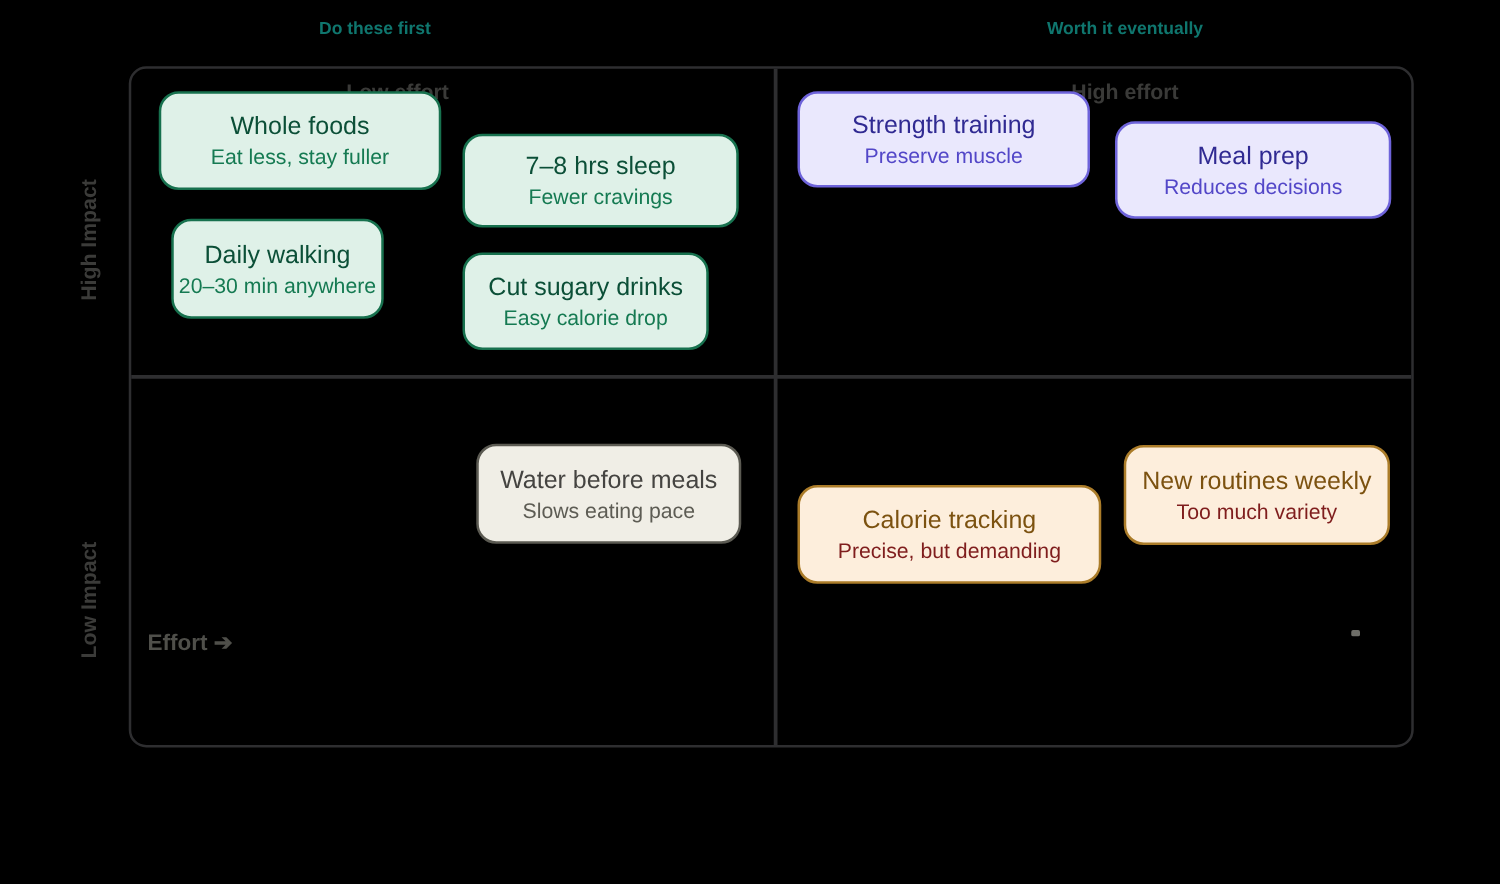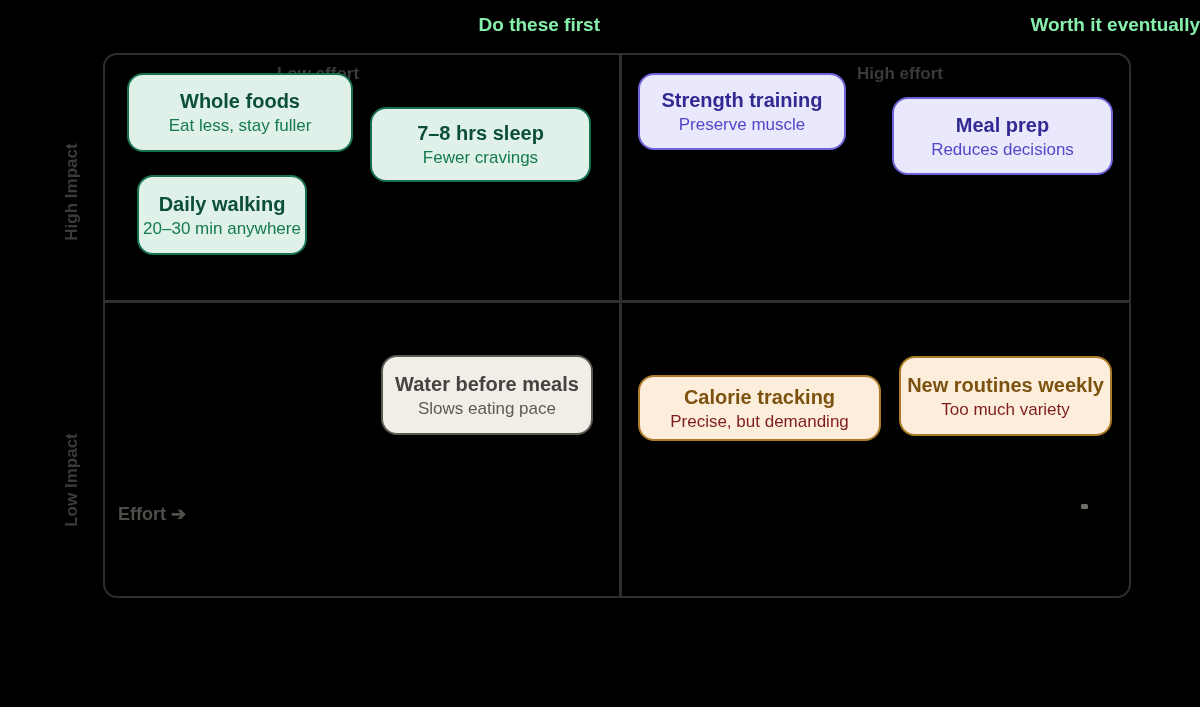--- a/index.html
+++ b/index.html
@@ -10,24 +10,24 @@
     background: #000000;
     font-family: "Liberation Sans", sans-serif;
     overflow: hidden;
   }
 
   
   .col-header {
     position: absolute;
     top: 14px;
     width: 600px;
-    text-align: right;
-    font-size: 19px;
+    text-align: center;
+    font-size: 14px;
     font-weight: 700;
-    color: #86efac;
+    color: #0f766e;
     z-index: 1;
   }
   .col-header.left  { left: 0; }
   .col-header.right { left: 600px; }
 
   
   .grid {
     position: absolute;
     left: 103px;
     top: 53px;
@@ -109,21 +109,21 @@
     box-sizing: border-box;
     display: flex;
     flex-direction: column;
     align-items: center;
     justify-content: center;
     gap: 1px;
     z-index: 2;
   }
   .card-title {
     font-size: 20px;
-    font-weight: 700;
+    font-weight: 400;
     line-height: 1.3;
     white-space: nowrap;
   }
   .card-sub {
     font-size: 17px;
     font-weight: 400;
     line-height: 1.25;
     white-space: nowrap;
   }
 
@@ -141,25 +141,25 @@
 
   .orange { background: #fdeedc; border-color: #ab7c29; }
   .orange .card-title { color: #7c5210; }
   .orange .card-sub   { color: #7f1d1d; }
 
   
   .card.whole-foods   { left: 127px; top: 73px;  width: 226px; height: 79px; }
   .card.sleep         { left: 370px; top: 107px; width: 221px; height: 75px; }
   .card.walking       { left: 137px; top: 175px; width: 170px; height: 80px; text-align: center; }
   .card.sugary        { left: 370px; top: 202px; width: 197px; height: 78px; }
-  .card.strength      { left: 638px; top: 73px;  width: 208px; height: 77px; }
+  .card.strength      { left: 638px; top: 73px;  width: 234px; height: 77px; }
   .card.mealprep      { left: 892px; top: 97px;  width: 221px; height: 78px; }
   .card.repeat        { left: 126px; top: 335px; width: 232px; height: 81px; }
   .card.water         { left: 381px; top: 355px; width: 212px; height: 80px; }
-  .card.calorie       { left: 638px; top: 375px; width: 243px; height: 66px; }
+  .card.calorie       { left: 638px; top: 388px; width: 243px; height: 79px; }
   .card.routines      { left: 899px; top: 356px; width: 213px; height: 80px; }
 
   .stray-mark {
     position: absolute;
     left: 1081px;
     top: 504px;
     width: 7px;
     height: 5px;
     background: #6e6e68;
     border-radius: 1.5px;
@@ -194,20 +194,24 @@
   <div class="card green sleep">
     <div class="card-title">7–8 hrs sleep</div>
     <div class="card-sub">Fewer cravings</div>
   </div>
 
   <div class="card green walking">
     <div class="card-title">Daily walking</div>
     <div class="card-sub">20–30 min anywhere</div>
   </div>
 
+  <div class="card green sugary">
+    <div class="card-title">Cut sugary drinks</div>
+    <div class="card-sub">Easy calorie drop</div>
+  </div>
 
   <div class="card purple strength">
     <div class="card-title">Strength training</div>
     <div class="card-sub">Preserve muscle</div>
   </div>
 
   <div class="card purple mealprep">
     <div class="card-title">Meal prep</div>
     <div class="card-sub">Reduces decisions</div>
   </div>

